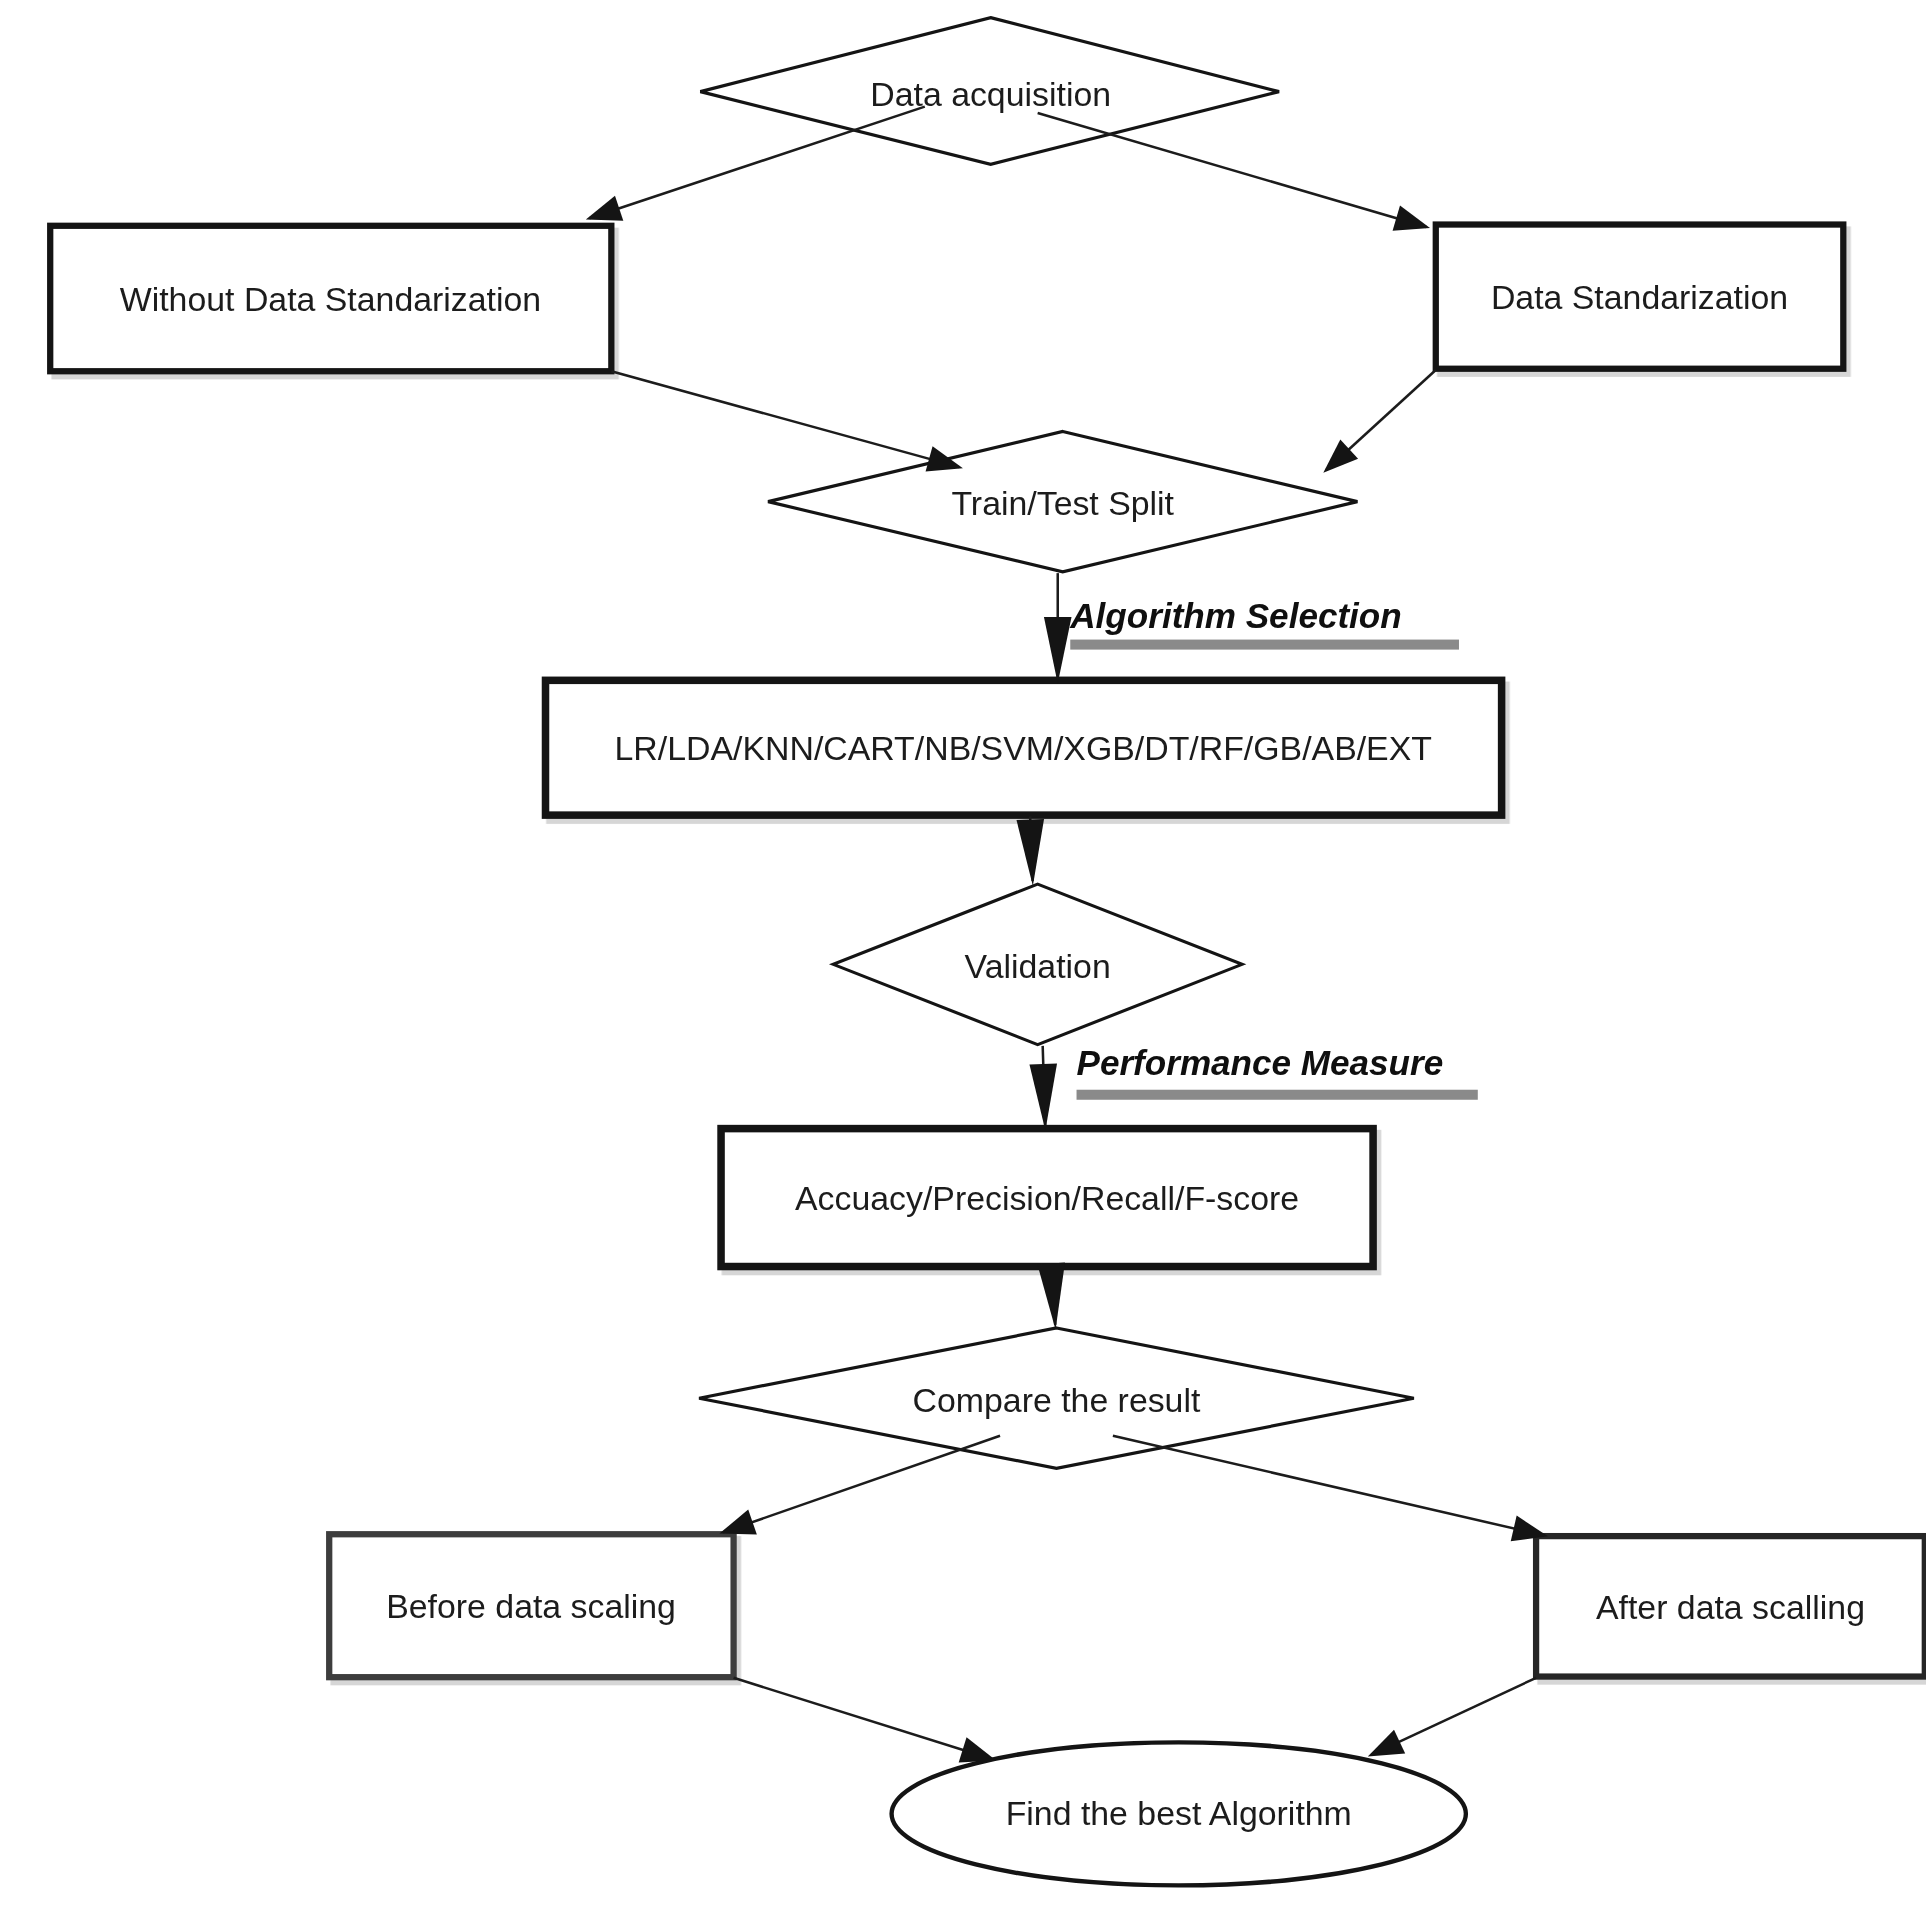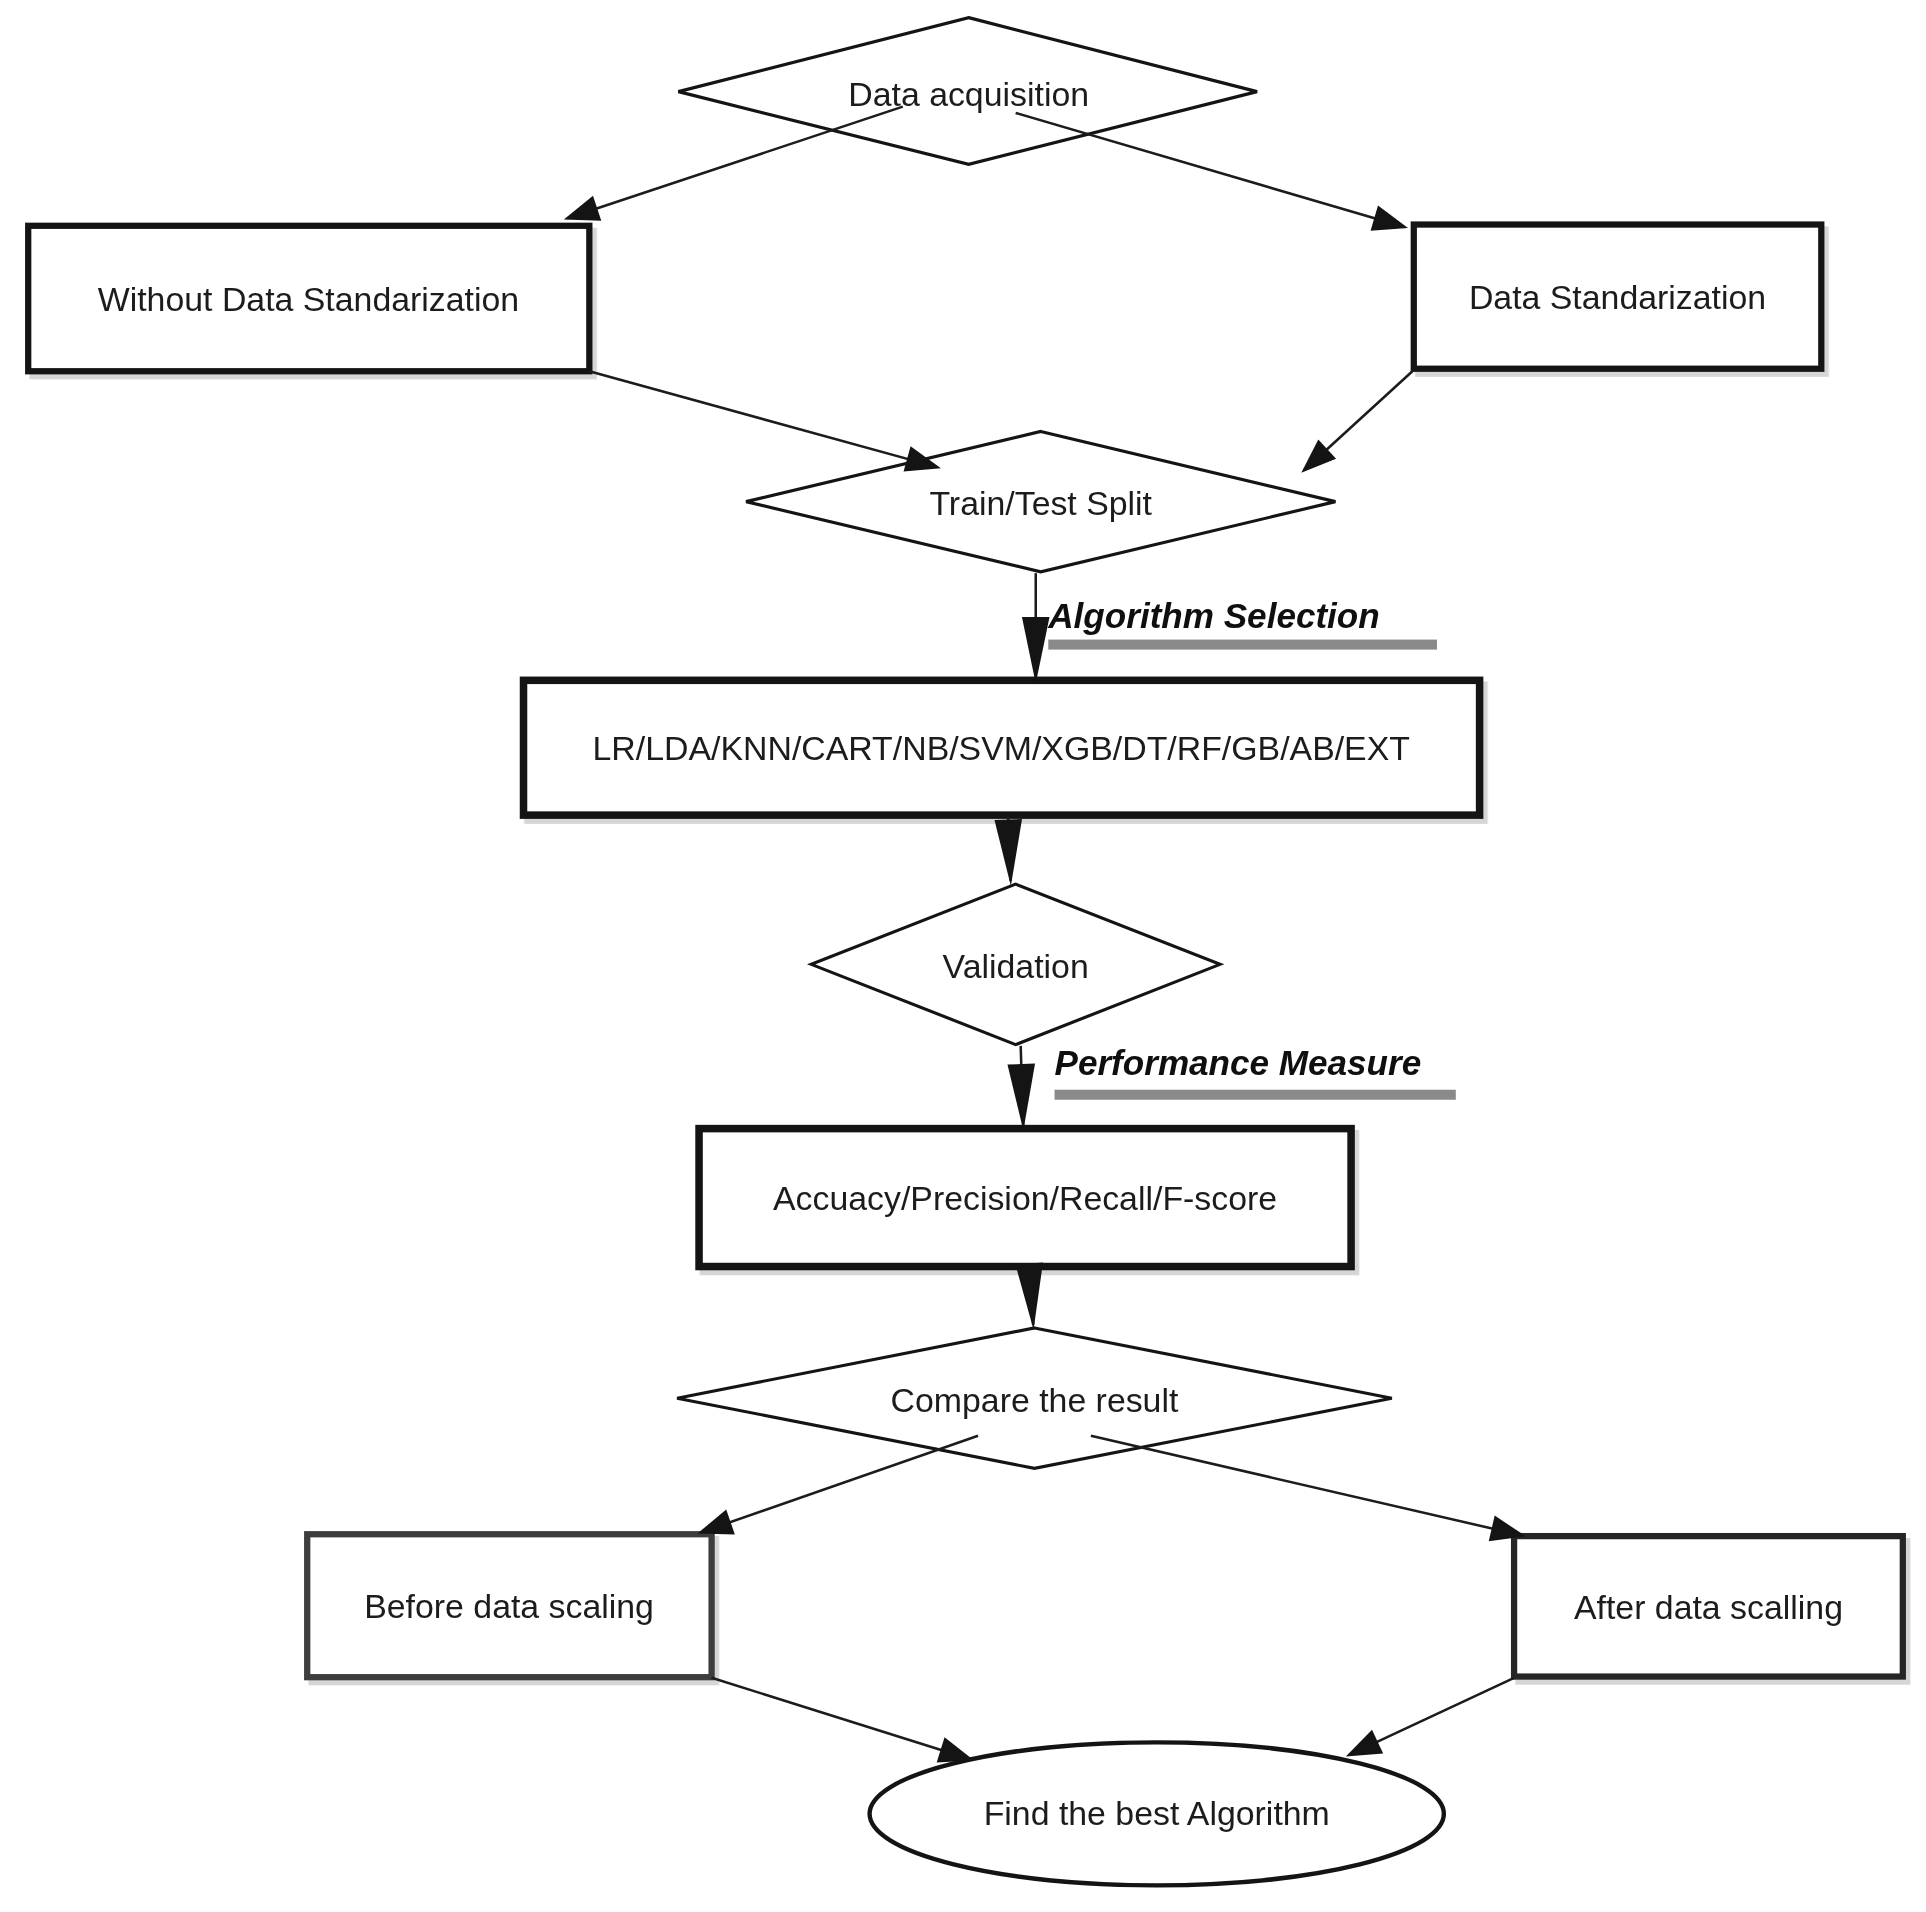--- a/index.html
+++ b/index.html
@@ -2,20 +2,21 @@
 <html style="font-size:10px"><head>
 <meta charset="utf-8">
 <style>
   html, body { margin: 0; padding: 0; background: #ffffff; }
   .canvas {
     position: relative;
     width: 1902px;
     height: 1913px;
     background: #ffffff;
     font-family: "Liberation Sans", sans-serif;
+    padding-left: 22px;
   }
   svg { display: block; }
   .node-shape { fill: #ffffff; }
   .shadowed { filter: drop-shadow(7px 8px 0px #d6d6d6); }
   .node-label {
     font-family: "Liberation Sans", sans-serif;
     font-size: 54px;
     fill: #1c1c1c;
     text-anchor: middle;
     dominant-baseline: central;

